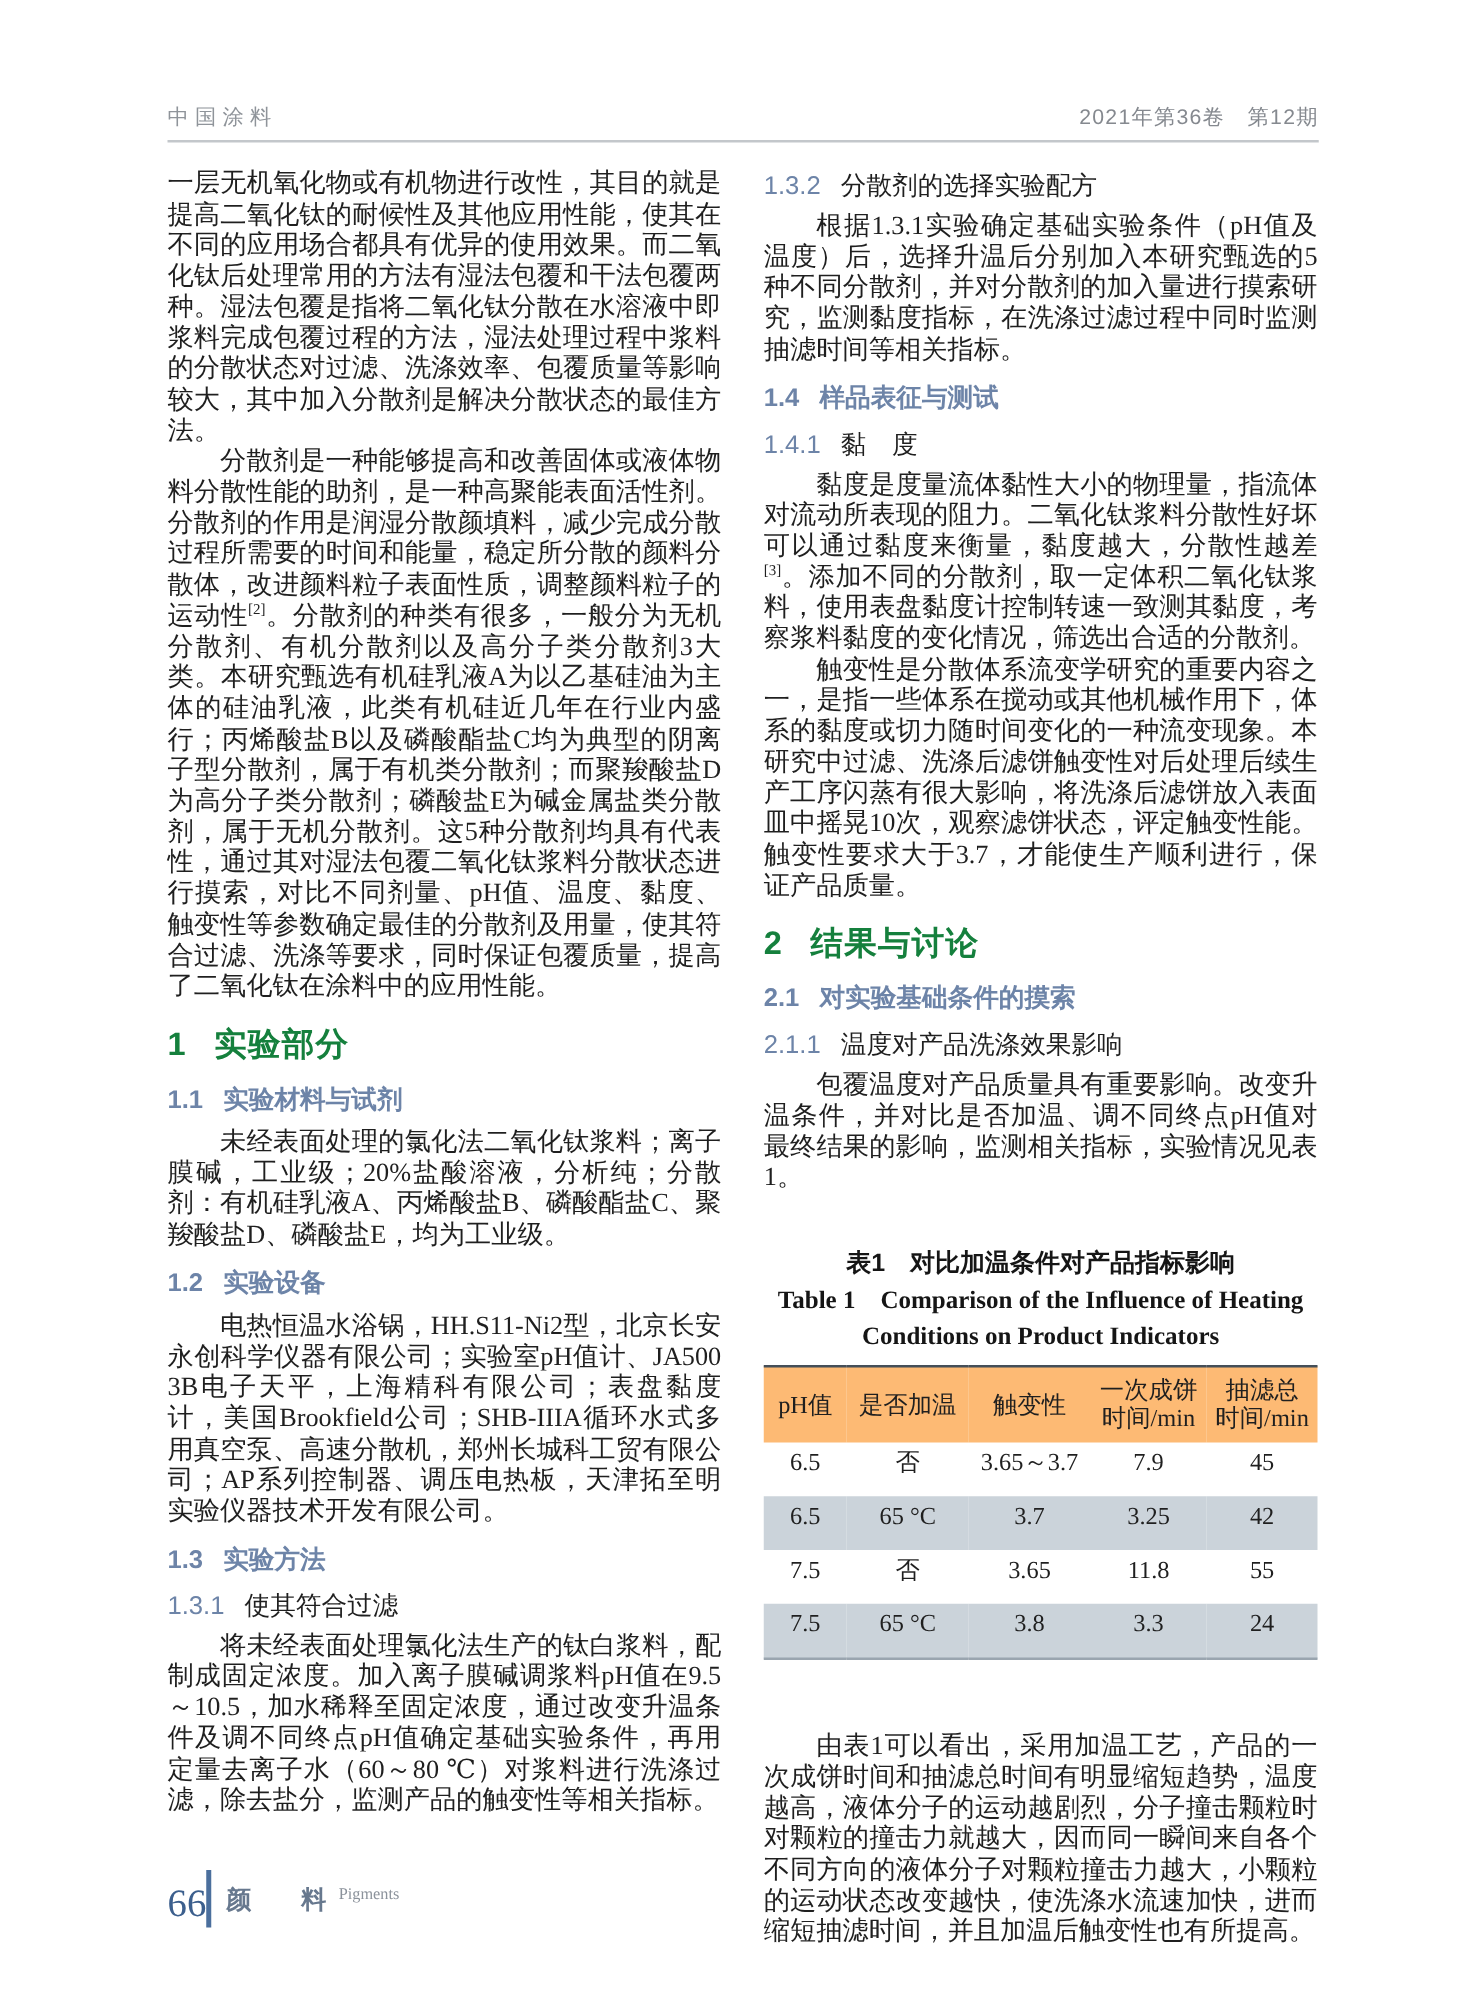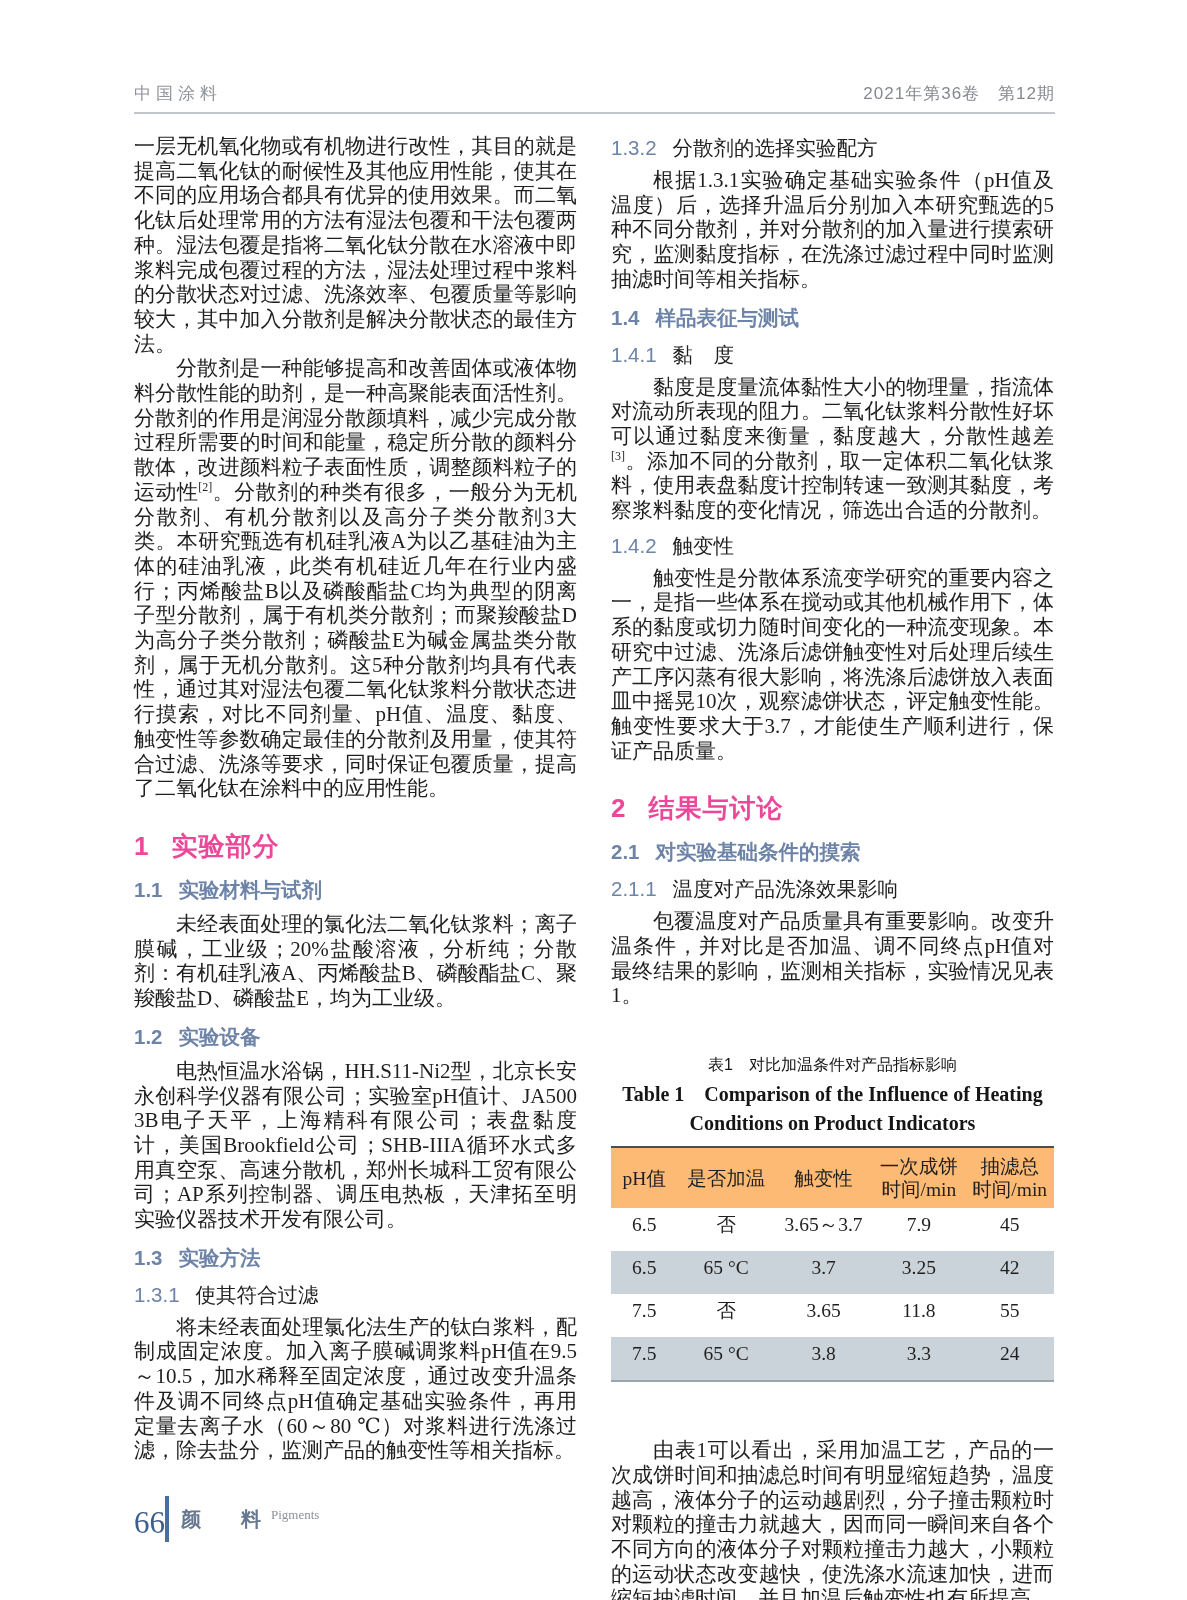--- a/index.html
+++ b/index.html
@@ -36,43 +36,43 @@
   p.body {
     font-size:21px; line-height:24.7px; text-align:justify;
     color:#1f1f1f; word-break:break-all;
   }
   p.indent { text-indent:2em; }
   sup.ref { font-size:12px; vertical-align:super; line-height:0; }
 
   
   .h1 {
     font-family:"Liberation Sans","DejaVu Sans",sans-serif;
-    font-weight:bold; color:#ec4899; font-size:26px;
-    margin:28px 0 12px 0; letter-spacing:1px;
+    font-weight:bold; color:#15803d; font-size:26px;
+    margin:17px 0 12px 0; letter-spacing:1px;
   }
   .h1 .num { margin-right:22px; }
   .h2 {
     font-family:"Liberation Sans","DejaVu Sans",sans-serif;
     font-weight:bold; color:#6d84a8; font-size:20.5px;
     margin:12px 0 8px 0;
   }
   .h2 .num { margin-right:16px; }
   .h3 {
     font-size:20.5px; color:#1f1f1f; margin:9px 0 6px 0;
   }
   .h3 .num {
     font-family:"Liberation Sans","DejaVu Sans",sans-serif;
     color:#6d84a8; margin-right:16px;
   }
 
   
   .tbl-caption { text-align:center; margin-top:42px; }
   .tbl-caption .zh {
     font-family:"Liberation Sans","DejaVu Sans",sans-serif;
-    font-weight:normal; font-size:16px; line-height:30px; color:#151515;
+    font-weight:bold; font-size:20px; line-height:30px; color:#151515;
   }
   .tbl-caption .en {
     font-weight:bold; font-size:20px; line-height:29px; color:#151515;
   }
   table.data {
     width:100%; margin-top:8px; border-collapse:collapse;
     border-top:2px solid #454f58; border-bottom:2px solid #9aa5af;
     font-size:19.5px; color:#1f1f1f;
   }
   table.data th, table.data td { text-align:center; font-weight:normal; }
@@ -147,23 +147,20 @@
       <p class="body indent">根据1.3.1实验确定基础实验条件（pH值及温度）后，选择升温后分别加入本研究甄选的5种不同分散剂，并对分散剂的加入量进行摸索研究，监测黏度指标，在洗涤过滤过程中同时监测抽滤时间等相关指标。</p>
 
       <div class="h2">
         <span class="num">1.4</span><span>样品表征与测试</span>
       </div>
       <div class="h3">
         <span class="num">1.4.1</span><span>黏　度</span>
       </div>
       <p class="body indent"><span>黏度是度量流体黏性大小的物理量，指流体对流动所表现的阻力。二氧化钛浆料分散性好坏可以通过黏度来衡量，黏度越大，分散性越差</span><sup class="ref">[3]</sup><span>。添加不同的分散剂，取一定体积二氧化钛浆料，使用表盘黏度计控制转速一致测其黏度，考察浆料黏度的变化情况，筛选出合适的分散剂。</span></p>
 
-      <div class="h3">
-        <span class="num">1.4.2</span><span>触变性</span>
-      </div>
       <p class="body indent">触变性是分散体系流变学研究的重要内容之一，是指一些体系在搅动或其他机械作用下，体系的黏度或切力随时间变化的一种流变现象。本研究中过滤、洗涤后滤饼触变性对后处理后续生产工序闪蒸有很大影响，将洗涤后滤饼放入表面皿中摇晃10次，观察滤饼状态，评定触变性能。触变性要求大于3.7，才能使生产顺利进行，保证产品质量。</p>
 
       <div class="h1">
         <span class="num">2</span><span>结果与讨论</span>
       </div>
       <div class="h2">
         <span class="num">2.1</span><span>对实验基础条件的摸索</span>
       </div>
       <div class="h3">
         <span class="num">2.1.1</span><span>温度对产品洗涤效果影响</span>

